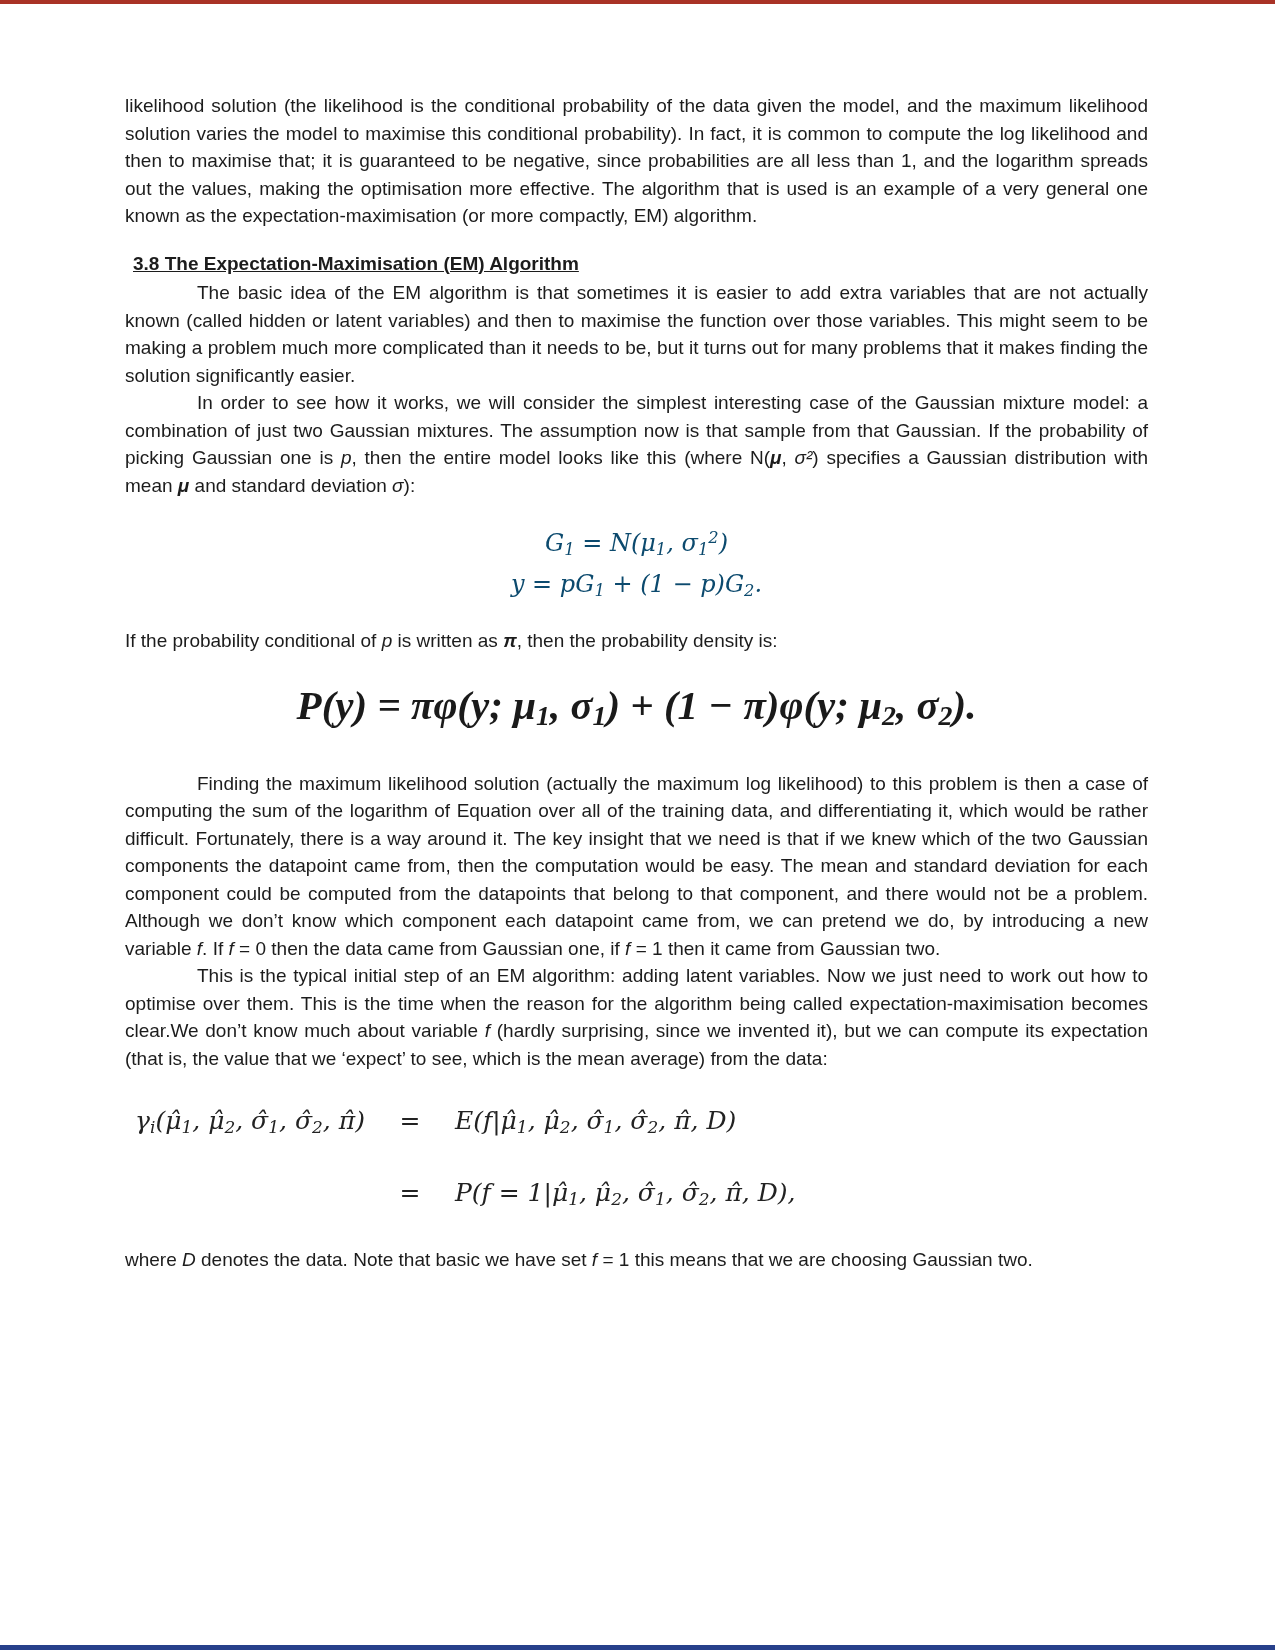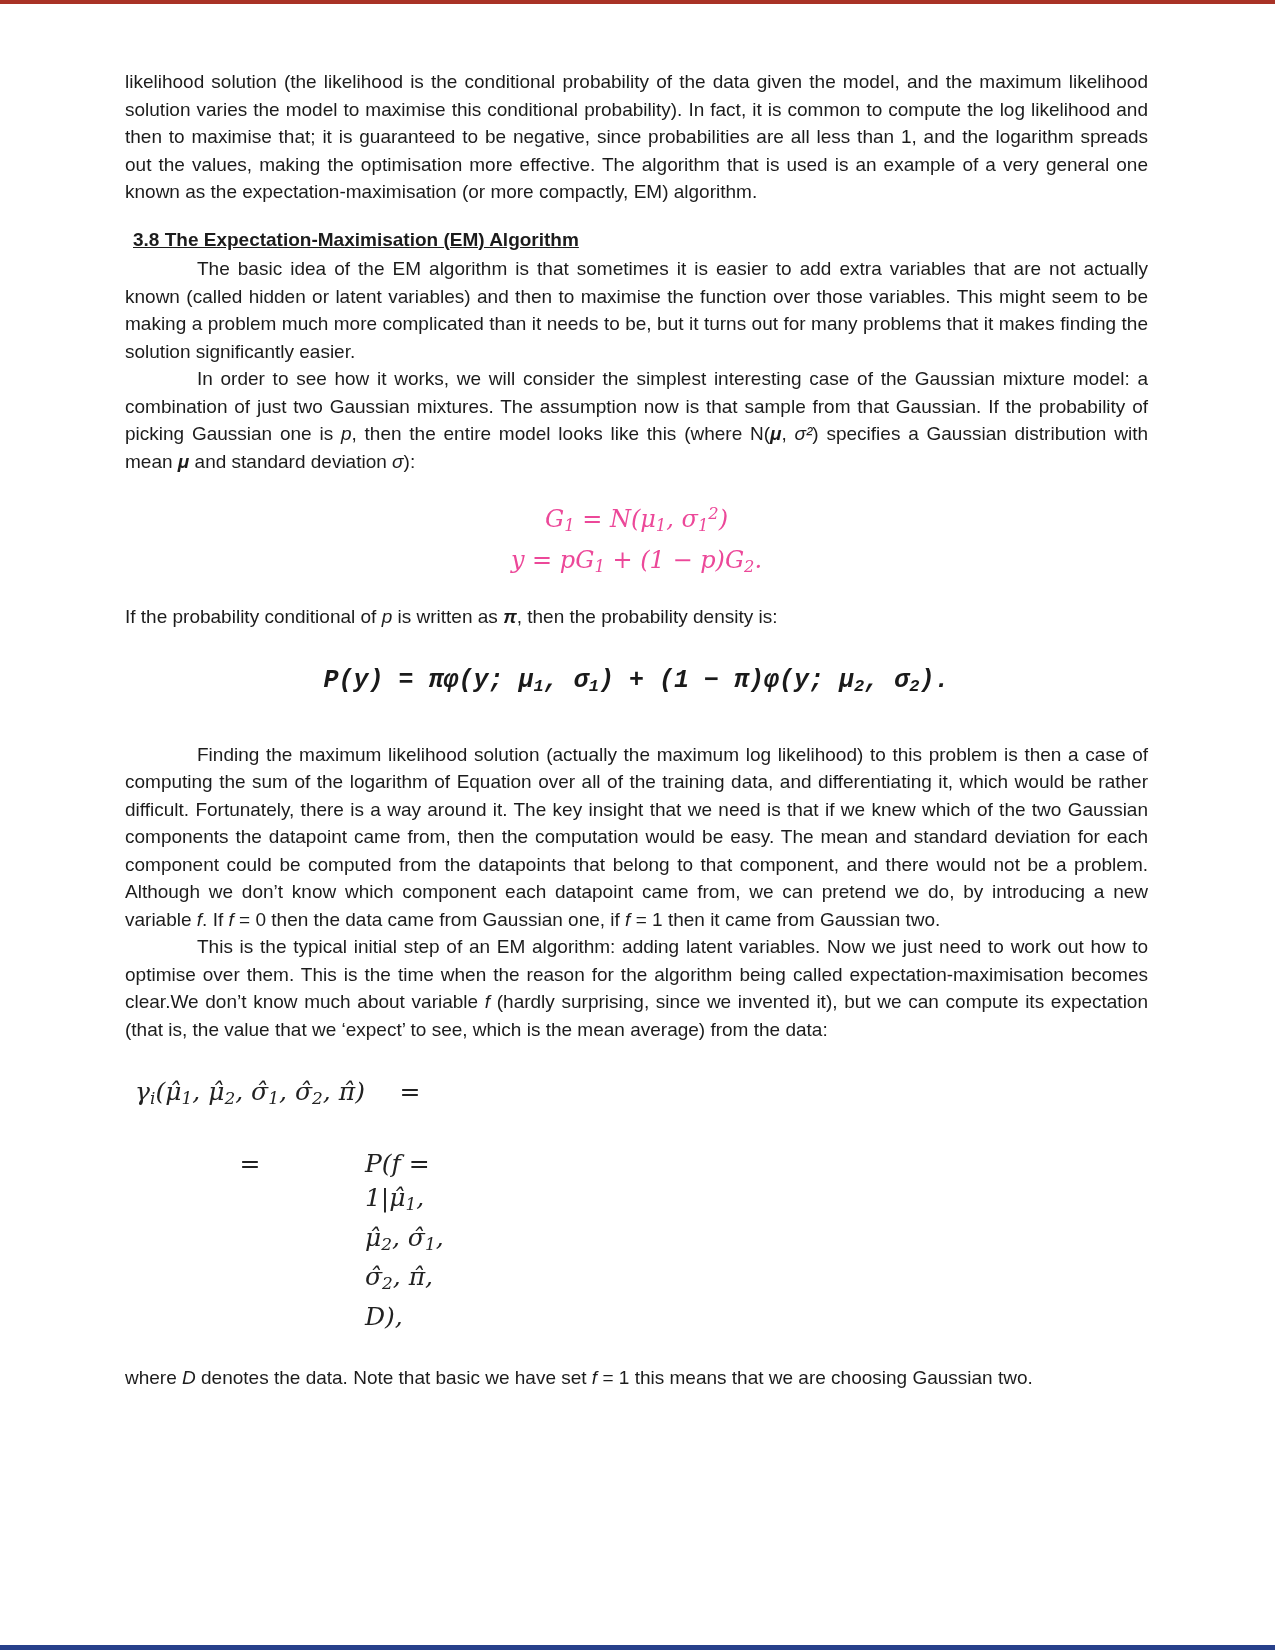--- a/index.html
+++ b/index.html
@@ -15,21 +15,21 @@
   .edge-top {
     position: absolute; top: 0; left: 0; width: 100%; height: 4px;
     background: #a93226;
   }
   .edge-bottom {
     position: absolute; bottom: 0; left: 0; width: 100%; height: 5px;
     background: #27408b;
   }
   .page {
     box-sizing: border-box;
-    padding: 68px 127px 0 125px;
+    padding: 92px 127px 0 125px;
   }
   p.body {
     font-size: 19px;
     line-height: 27.5px;
     text-align: justify;
     margin: 0;
   }
   .indent { text-indent: 72px; }
   .spaced { margin-top: 27px; }
   h2.heading {
@@ -43,29 +43,29 @@
   .seg-bi { font-style: italic; font-weight: bold; }
   .seg-sub { font-size: 0.68em; vertical-align: -0.22em; }
   .seg-sup { font-size: 0.68em; vertical-align: 0.5em; }
   .eq-block {
     margin: 22px 0 20px 0;
     text-align: center;
     font-family: "DejaVu Serif", "DejaVu Sans", serif;
     font-style: italic;
     font-size: 24px;
     line-height: 34px;
-    color: #ec4899;
+    color: #0c4a6e;
   }
   .eq-density {
     margin: 30px 0 34px 0;
     text-align: center;
-    font-family: Liberation Mono, monospace;
+    font-family: Liberation Serif, serif;
     font-style: italic;
     font-weight: bold;
-    font-size: 25px;
+    font-size: 41px;
     line-height: 40px;
     color: #1a1a1a;
   }
   .eq-gamma {
     margin: 32px 0 30px 10px;
     display: grid;
     grid-template-columns: max-content 90px max-content;
     row-gap: 32px;
     align-items: baseline;
     font-family: "DejaVu Serif", "DejaVu Sans", serif;
@@ -107,20 +107,21 @@
 
   <div class="eq-density"><span>P(y) = πφ(y; μ</span><span class="seg-sub">1</span><span>, σ</span><span class="seg-sub">1</span><span>) + (1 − π)φ(y; μ</span><span class="seg-sub">2</span><span>, σ</span><span class="seg-sub">2</span><span>).</span></div>
 
   <p class="body indent"><span>Finding the maximum likelihood solution (actually the maximum log likelihood) to this problem is then a case of computing the sum of the logarithm of Equation  over all of the training data, and differentiating it, which would be rather difficult. Fortunately, there is a way around it. The key insight that we need is that if we knew which of the two Gaussian components the datapoint came from, then the computation would be easy. The mean and standard deviation for each component could be computed from the datapoints that belong to that component, and there would not be a problem. Although we don’t know which component each datapoint came from, we can pretend we do, by introducing a new variable </span><span class="seg-i">f</span><span>. If </span><span class="seg-i">f</span><span> = 0 then the data came from Gaussian one, if </span><span class="seg-i">f</span><span> = 1 then it came from Gaussian two.</span></p>
 
   <p class="body indent spaced"><span>This is the typical initial step of an EM algorithm: adding latent variables. Now we just need to work out how to optimise over them. This is the time when the reason for the algorithm being called expectation-maximisation becomes clear.We don’t know much about variable </span><span class="seg-i">f</span><span> (hardly surprising, since we invented it), but we can compute its expectation (that is, the value that we ‘expect’ to see, which is the mean average) from the data:</span></p>
 
   <div class="eq-gamma">
     <div class="g-lhs"><span>γ</span><span class="seg-sub">i</span><span>(μ̂</span><span class="seg-sub">1</span><span>, μ̂</span><span class="seg-sub">2</span><span>, σ̂</span><span class="seg-sub">1</span><span>, σ̂</span><span class="seg-sub">2</span><span>, π̂)</span></div>
     <div class="g-rel">=</div>
+    <div class="g-rhs"><span>E(f|μ̂</span><span class="seg-sub">1</span><span>, μ̂</span><span class="seg-sub">2</span><span>, σ̂</span><span class="seg-sub">1</span><span>, σ̂</span><span class="seg-sub">2</span><span>, π̂, D)</span></div>
     <div class="g-lhs"></div>
     <div class="g-rel">=</div>
     <div class="g-rhs"><span>P(f = 1|μ̂</span><span class="seg-sub">1</span><span>, μ̂</span><span class="seg-sub">2</span><span>, σ̂</span><span class="seg-sub">1</span><span>, σ̂</span><span class="seg-sub">2</span><span>, π̂, D),</span></div>
   </div>
 
   <p class="body"><span>where </span><span class="seg-i">D</span><span> denotes the data. Note that basic we have set </span><span class="seg-i">f</span><span> = 1 this means that we are choosing Gaussian two.</span></p>
 
 
 </div>
 

